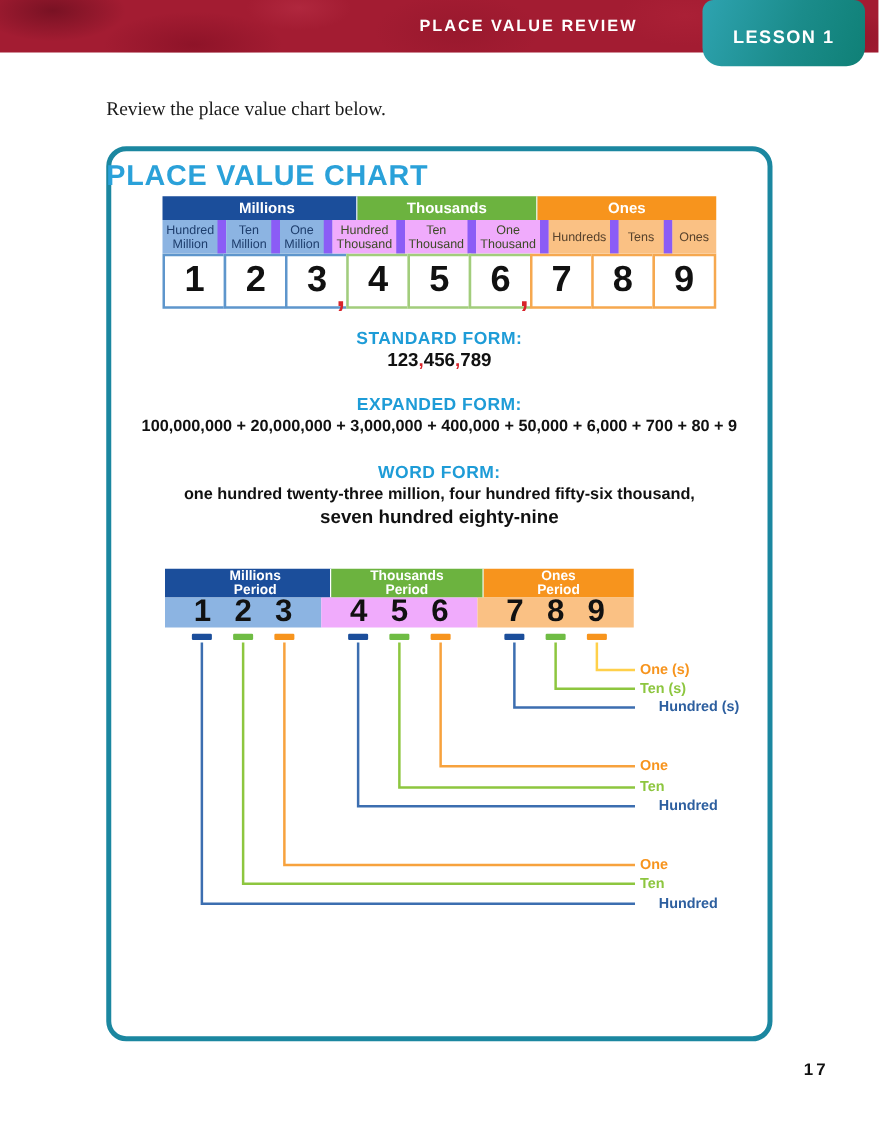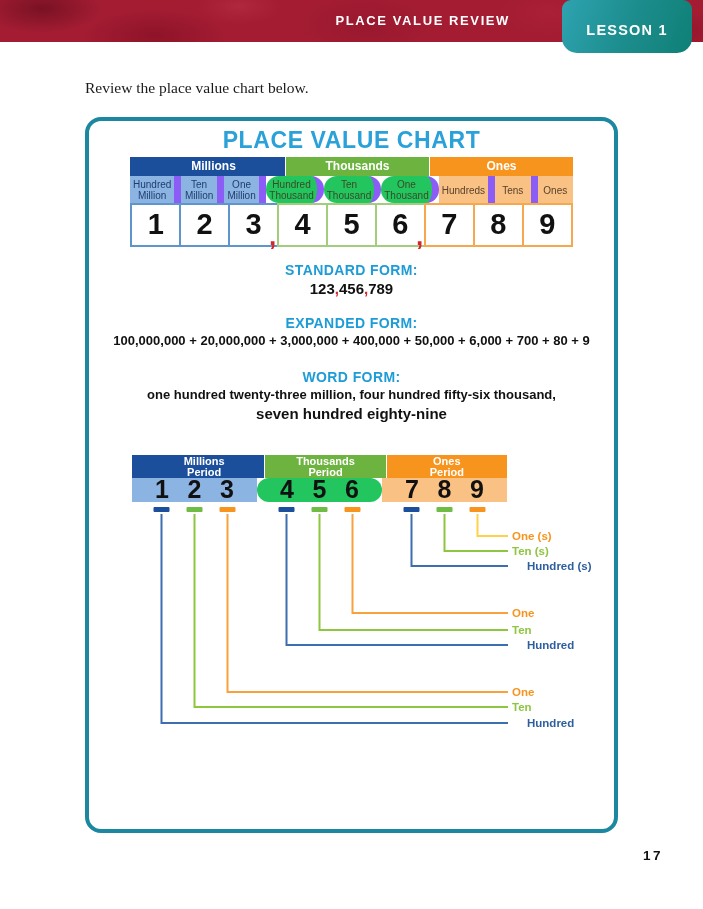--- a/index.html
+++ b/index.html
@@ -22,36 +22,36 @@
     background:linear-gradient(110deg,#2ea3b0 0%,#1b8c8b 55%,#0f8076 100%);
     border-radius:9px 9px 15px 15px;display:flex;align-items:center;justify-content:center;
     padding-top:6px;color:#fff;font-weight:bold;font-size:14.5px;letter-spacing:1.2px;margin-left:32px;}
 
   .intro{position:absolute;left:85px;top:79px;font-family:"Liberation Serif",serif;
     font-size:15.5px;color:#1a1a1a;}
 
   
   .chart-box{position:absolute;left:85px;top:117px;width:533px;height:716px;box-sizing:border-box;
     border:4px solid #1b87a0;border-radius:16px;background:#fff;}
-  .chart-title{position:absolute;left:85px;top:127px;width:533px;text-align:center;
+  .chart-title{position:absolute;left:85px;top:127px;width:533px;text-align:left;
     color:#2aa1d9;font-size:23px;font-weight:600;letter-spacing:.6px;}
 
   
   .pv-table{position:absolute;left:130px;top:157px;width:443px;}
   .pv-row{display:flex;}
   .pv-period{flex:1;height:19px;line-height:19px;text-align:center;color:#fff;
     font-weight:bold;font-size:12px;border-right:1px solid #fff;box-sizing:border-box;}
   .pv-period:last-child{border-right:none;}
   .bg-blue{background:#1b4e9b;padding-left:12px;} .bg-green{background:#6cb33f;} .bg-orange{background:#f7941d;}
   .pv-col{flex:1;height:27px;box-sizing:border-box;border-right:7px solid #8b5cf6;
     display:flex;align-items:center;justify-content:center;text-align:center;
     font-size:10px;line-height:11px;padding:1px 3px 0;}
   .pv-col:last-child{border-right:none;}
   .bg-lblue{background:#8cb4e2;color:#1e3e6d;}
-  .bg-lgreen{background:#22c55e;color:#3c4a26;border-radius:13px;}
+  .bg-lgreen{background:#f0abfc;color:#3c4a26;}
   .bg-lorange{background:#fac184;color:#57422c;}
   .pv-digit{flex:1;height:44px;box-sizing:border-box;position:relative;background:#fff;
     border:2.5px solid;margin-left:-2.5px;text-align:center;
     font-size:29px;font-weight:bold;line-height:39px;color:#111;}
   .pv-digit:first-child{margin-left:0;}
   .bd-blue{border-color:#5e96cc;} .bd-green{border-color:#a2cd7c;} .bd-orange{border-color:#f6a84f;}
   .pv-comma{position:absolute;right:1px;bottom:-4px;color:#d8232a;
     font-size:26px;font-weight:bold;line-height:1;}
 
   

